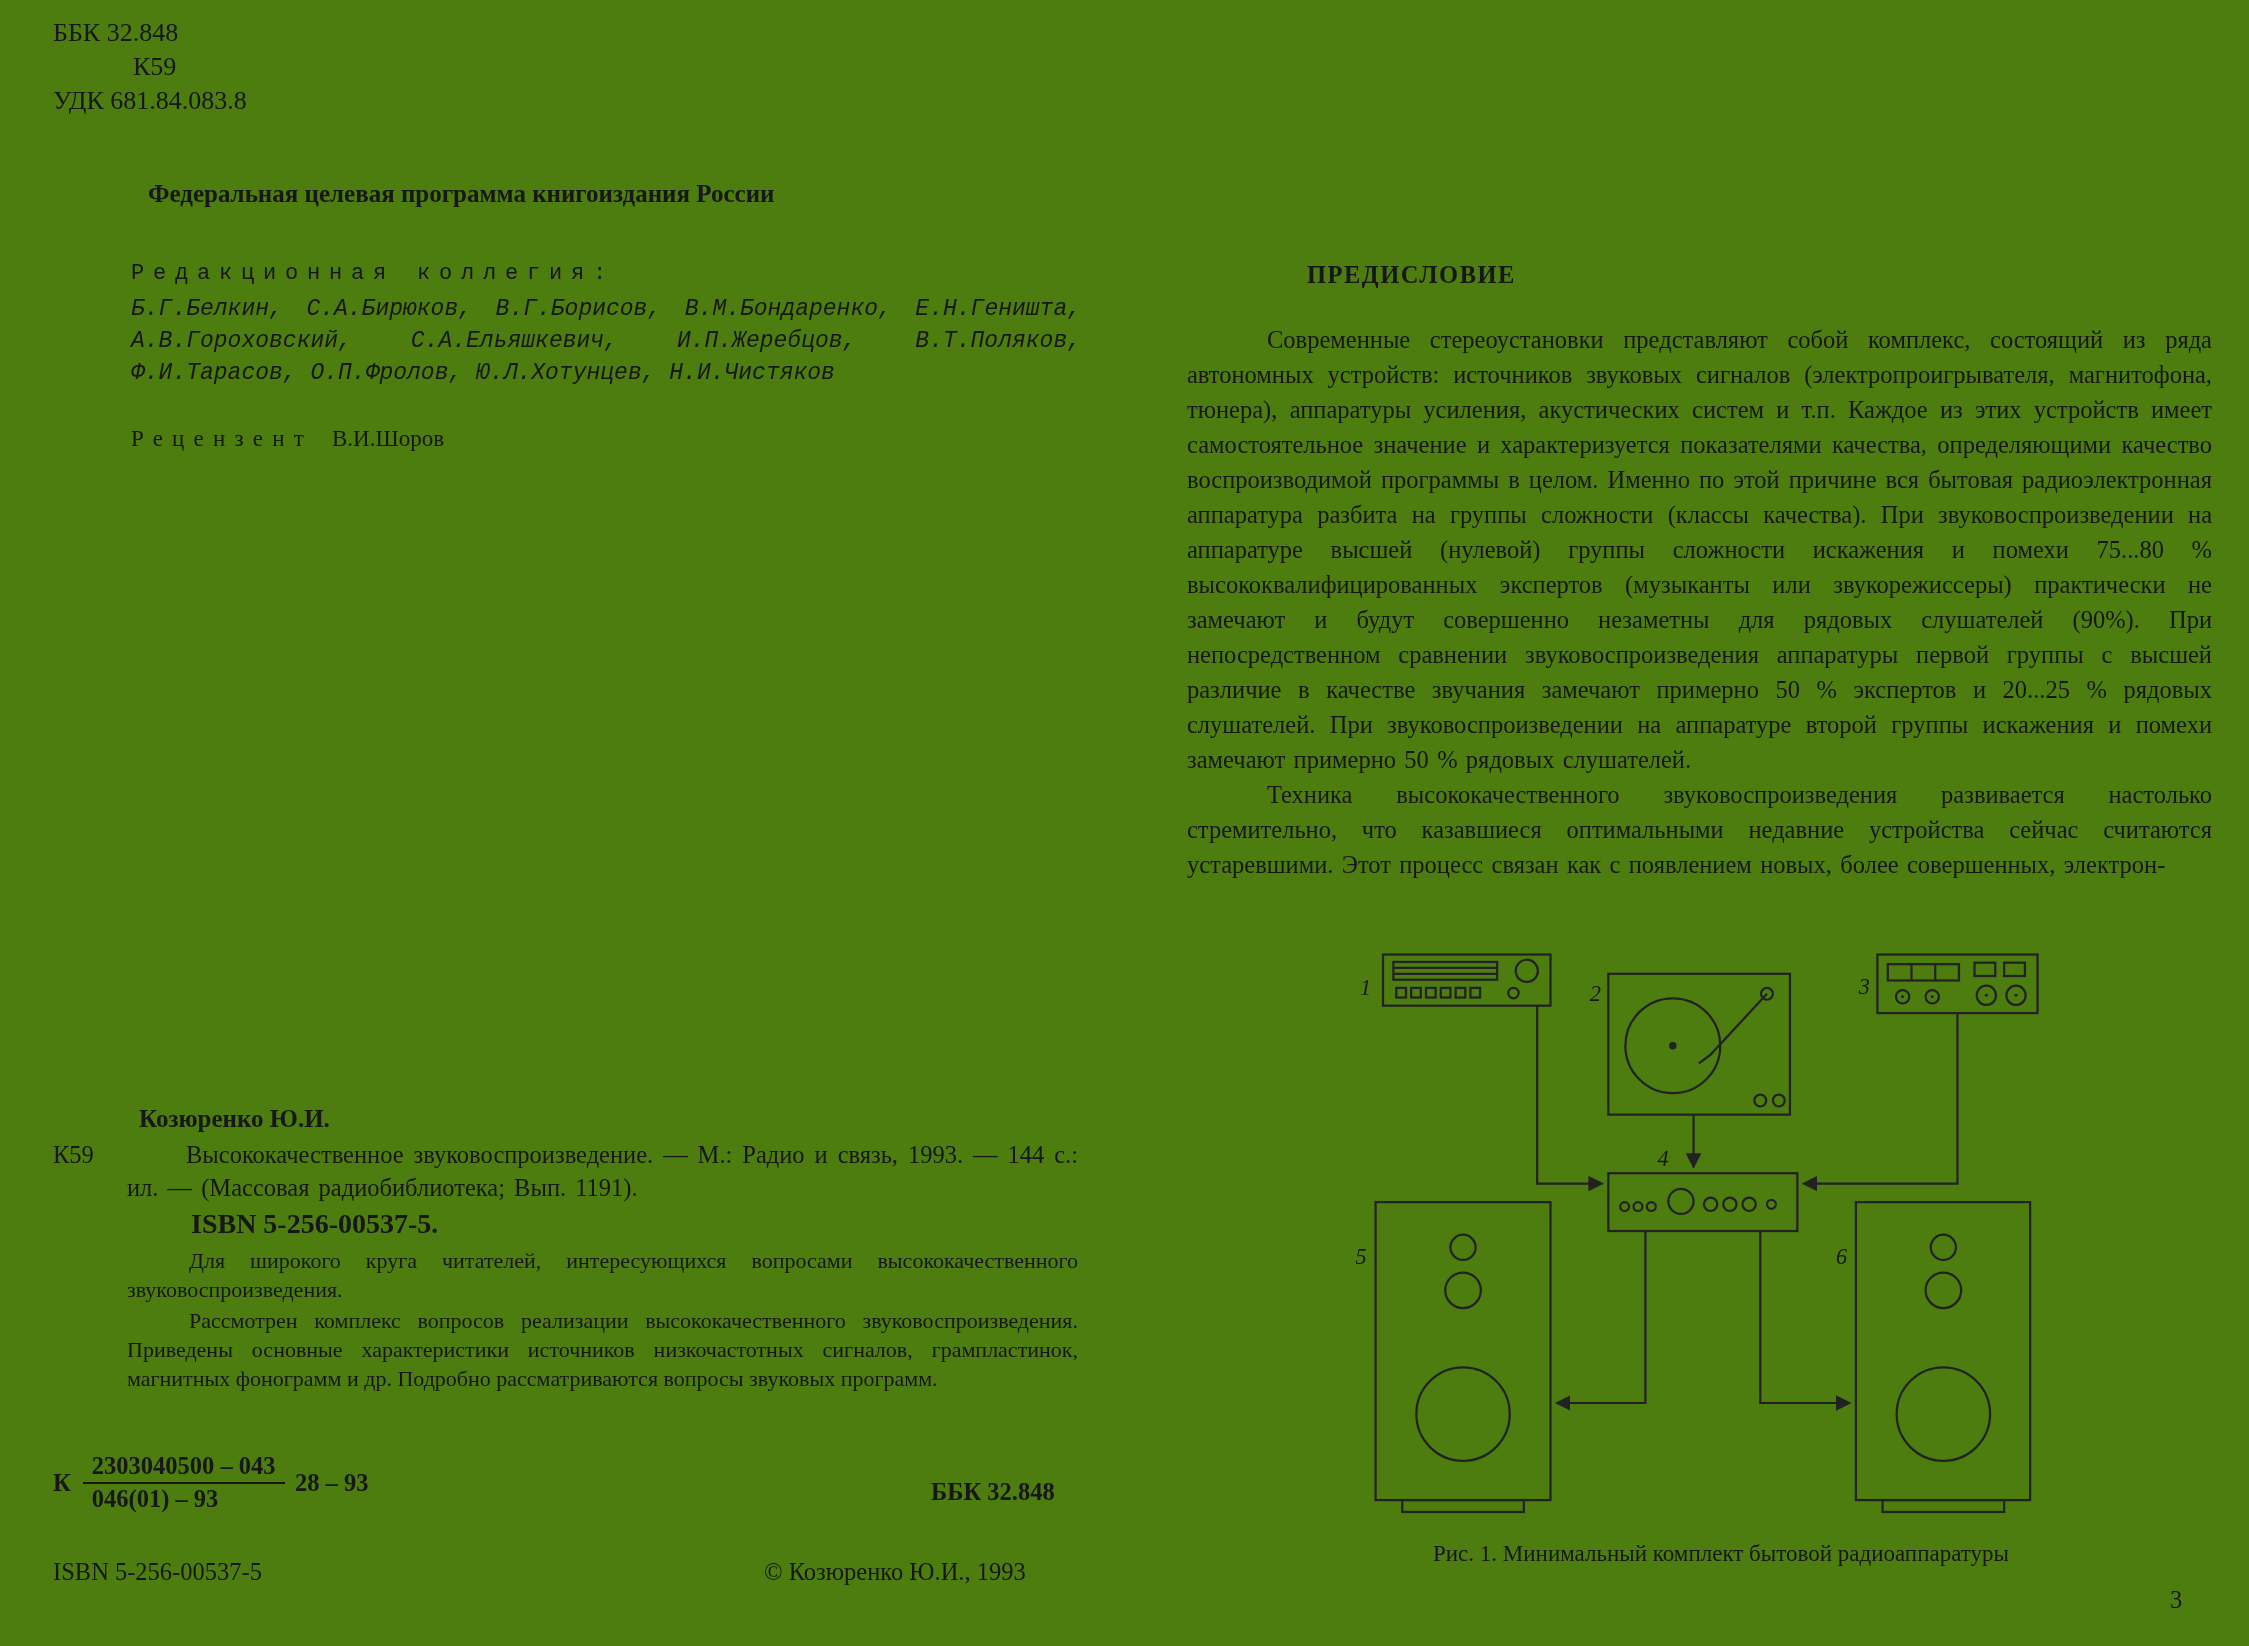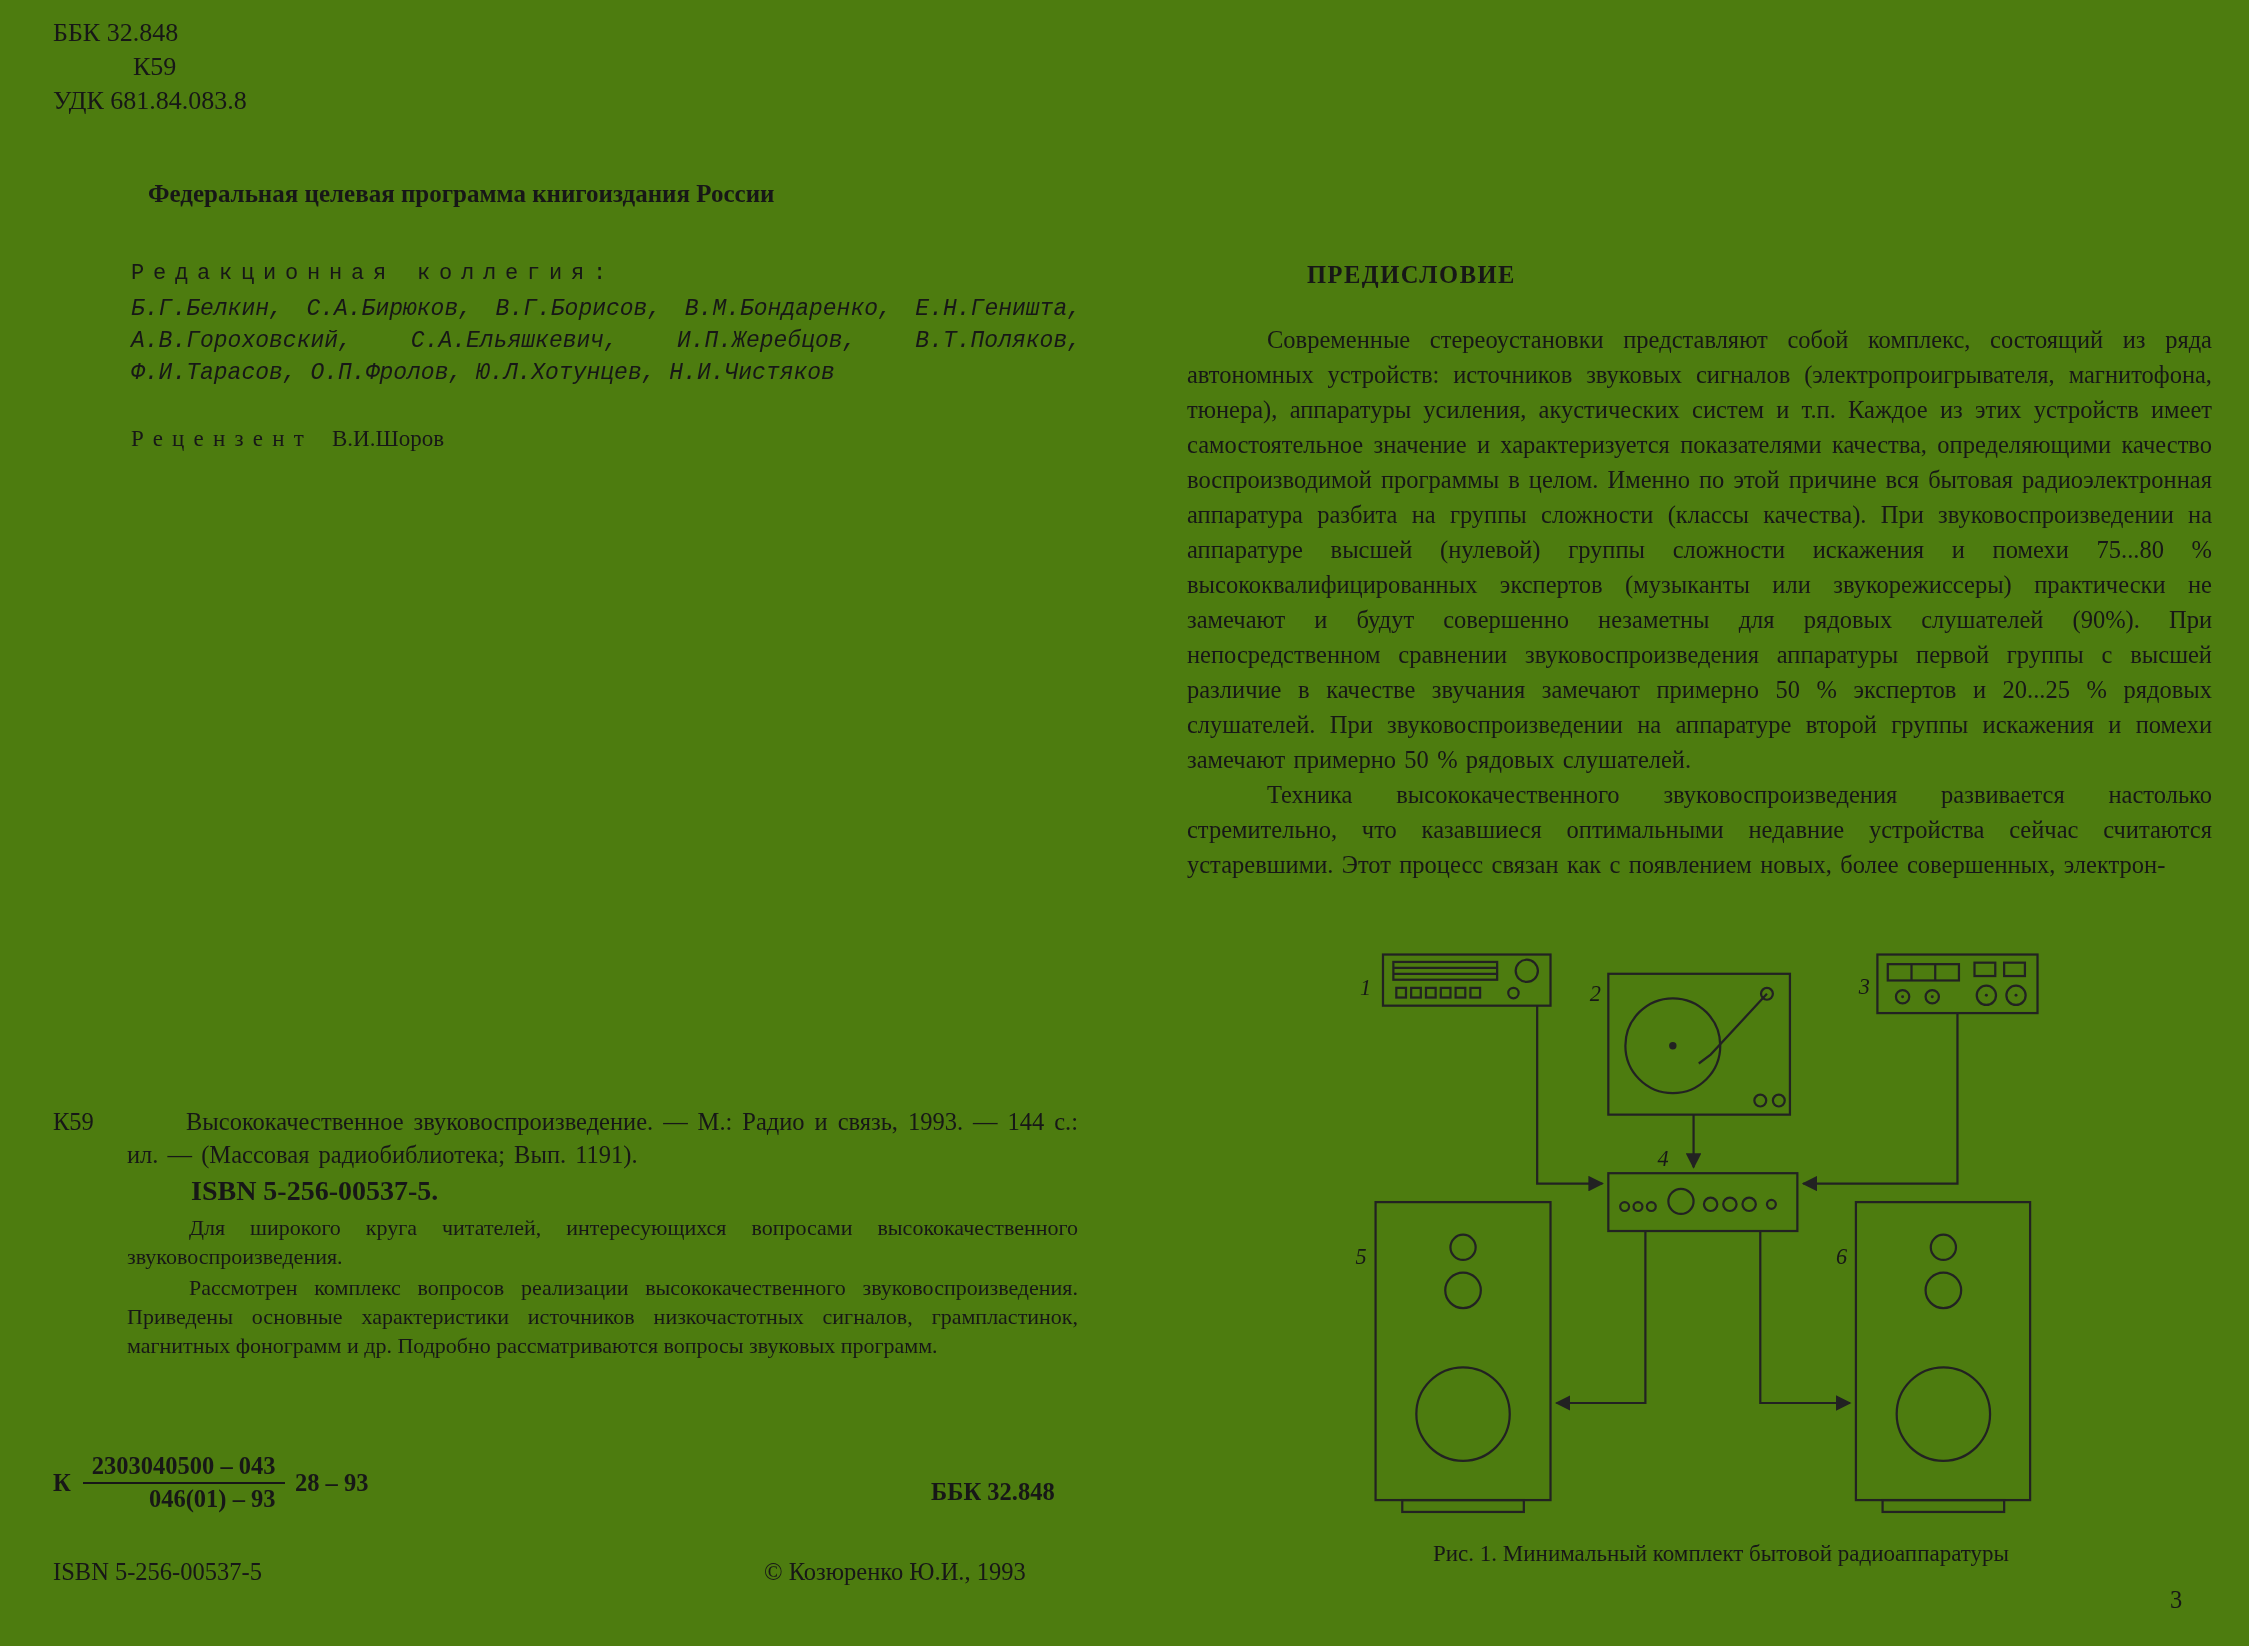--- a/index.html
+++ b/index.html
@@ -30,21 +30,21 @@
   .book-block { left: 53px; top: 1102px; width: 1025px; font-size: 24.5px; line-height: 33px; }
   .book-author { margin-left: 86px; font-weight: bold; font-size: 25px; }
   .entry-row { position: relative; margin-top: 3px; }
   .entry-code { position: absolute; left: 0; top: 0; }
   .entry-text { margin-left: 74px; text-indent: 59px; text-align: justify; word-spacing: 3px; }
   .isbn-inner { margin-left: 138px; font-weight: bold; font-size: 28px; margin-top: 3px; }
   .abstract { margin: 6px 0 0 74px; font-size: 22px; line-height: 29px; text-align: justify; text-indent: 62px; }
   .abstract + .abstract { margin-top: 1.5px; }
 
   .formula-row { left: 53px; top: 1452px; display: flex; align-items: center; font-weight: bold; font-size: 24.5px; }
-  .fraction { display: inline-block; text-align: right; margin-left: 12px; }
+  .fraction { display: inline-block; text-align: left; margin-left: 12px; }
   .fraction .num { padding: 0 9px 1.5px 9px; border-bottom: 2.2px solid #171717; }
   .fraction .den { padding: 1.5px 9px 0 9px; }
   .formula-suffix { margin-left: 10.4px; }
 
   .bbk-bottom { left: 931px; top: 1478px; font-weight: bold; font-size: 24.5px; }
   .isbn-bottom { left: 53px; top: 1558px; font-size: 24.5px; }
   .copyright { left: 764px; top: 1558px; font-size: 24.5px; }
 
   
   .preface-heading { left: 1307px; top: 261px; font-size: 24.5px; font-weight: bold; letter-spacing: 1.5px; }
@@ -78,20 +78,21 @@
   <div class="abs editorial">
     <div class="editorial-label">Редакционная коллегия:</div>
     <div class="editorial-names">Б.Г.Белкин, С.А.Бирюков, В.Г.Борисов, В.М.Бондаренко, Е.Н.Геништа, А.В.Гороховский, С.А.Ельяшкевич, И.П.Жеребцов, В.Т.Поляков, Ф.И.Тарасов, О.П.Фролов, Ю.Л.Хотунцев, Н.И.Чистяков</div>
   </div>
 
   <div class="abs reviewer">
     <span class="reviewer-label">Рецензент</span><span>В.И.Шоров</span>
   </div>
 
   <div class="abs book-block">
+    <div class="book-author">Козюренко Ю.И.</div>
     <div class="entry-row">
       <div class="entry-code">К59</div>
       <div class="entry-text">Высококачественное звуковоспроизведение. — М.: Радио и связь, 1993. — 144 с.: ил. — (Массовая радиобиблиотека; Вып. 1191).</div>
     </div>
     <div class="isbn-inner">ISBN 5-256-00537-5.</div>
     <div class="abstract">Для широкого круга читателей, интересующихся вопросами высококачественного звуковоспроизведения.</div>
     <div class="abstract">Рассмотрен комплекс вопросов реализации высококачественного звуковоспроизведения. Приведены основные характеристики источников низкочастотных сигналов, грампластинок, магнитных фонограмм и др. Подробно рассматриваются вопросы звуковых программ.</div>
   </div>
 
   <div class="abs formula-row">

